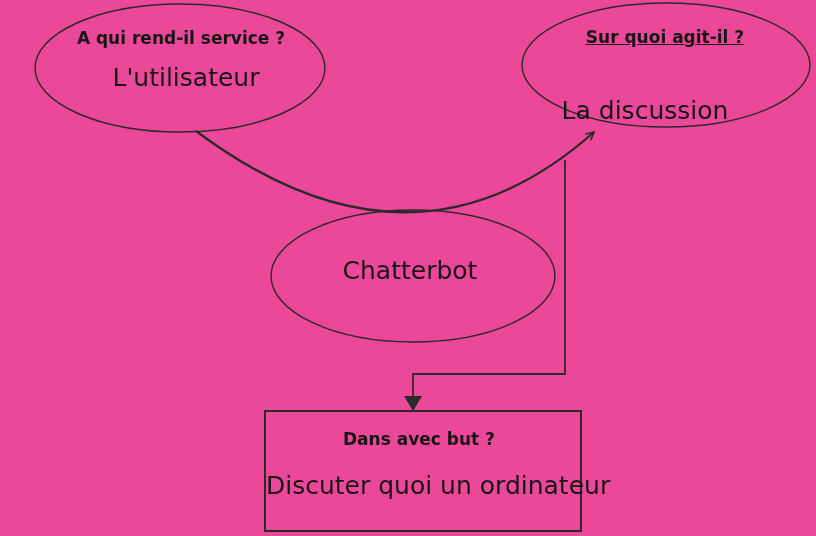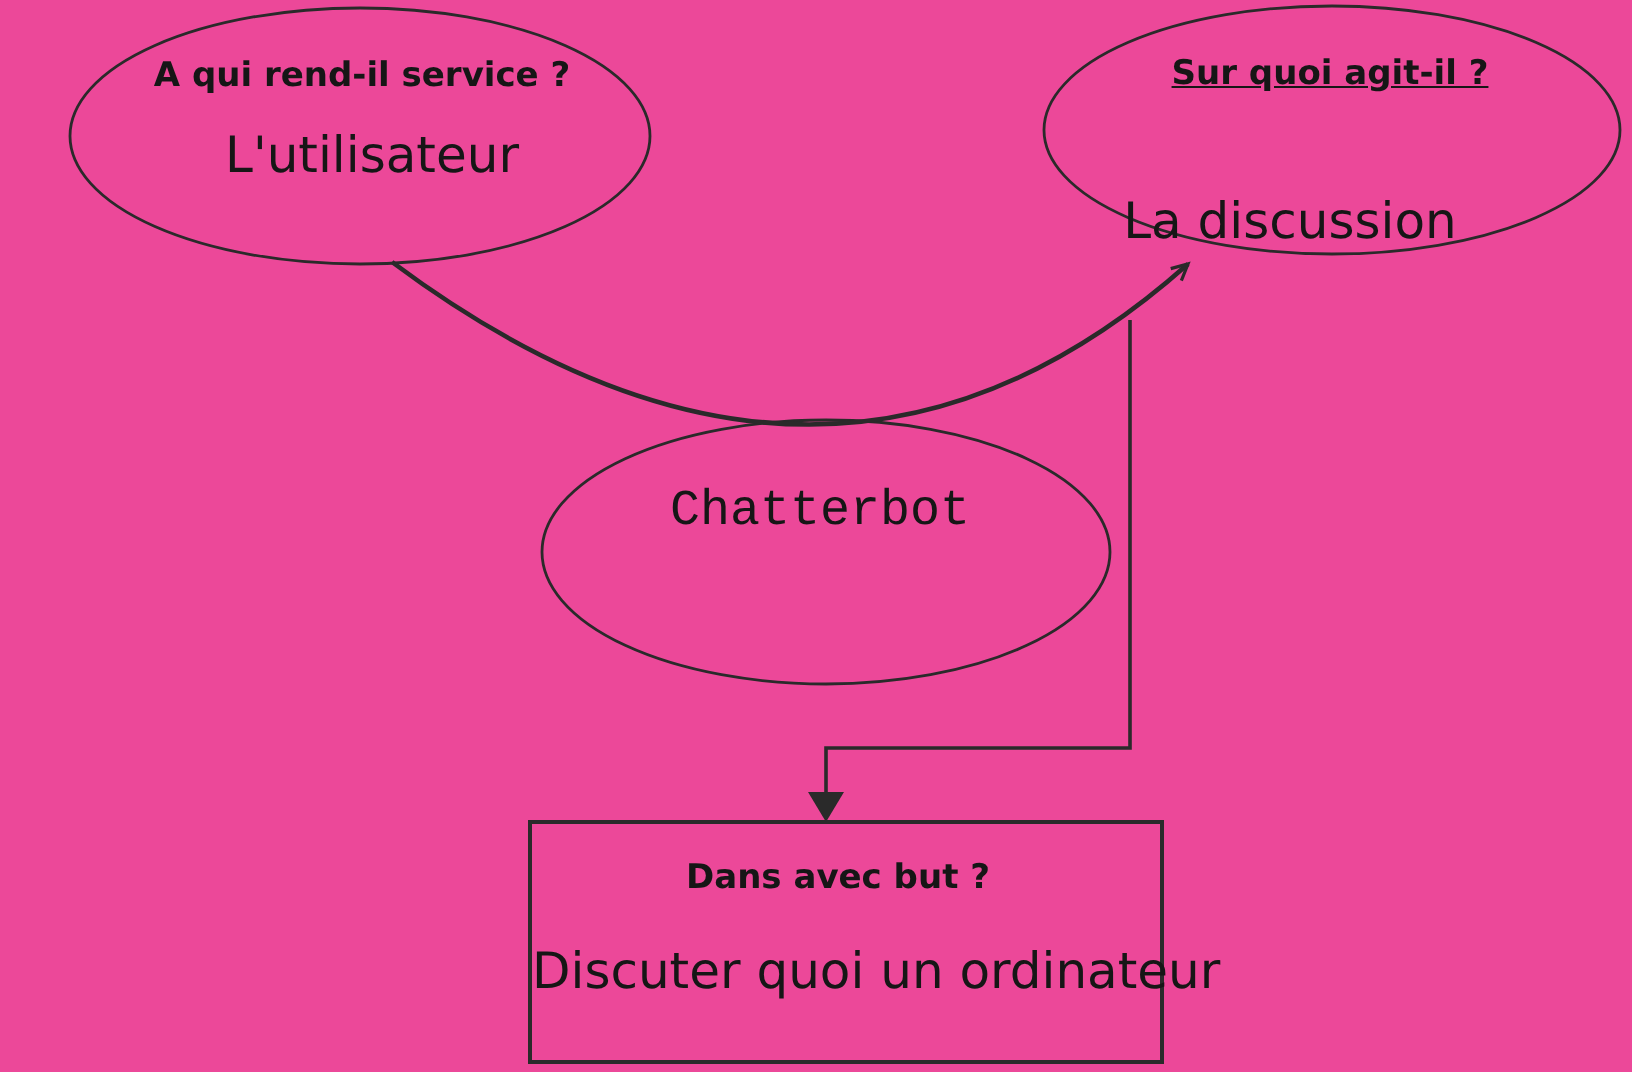--- a/index.html
+++ b/index.html
@@ -33,21 +33,21 @@
   }
   .lbl.a {
     font-size: 25px;
     text-align: center;
   }
   
   .q1-q { left: 35px;  top: 29px;  width: 292px; }
   .q1-a { left: 35px;  top: 64px;  width: 302px; }
   .q2-q { left: 522px; top: 28px;  width: 286px; text-decoration: underline; }
   .q2-a { left: 500px; top: 63px;  width: 290px; margin-top: 34px; }
-  .mid  { left: 272px; top: 242px; width: 276px; font-family: Liberation Mono, monospace; }
+  .mid  { left: 272px; top: 257px; width: 276px; }
   .q3-q { left: 266px; top: 430px; width: 306px; }
   .q3-a { left: 266px; top: 472px; width: 330px; }
 </style>
 </head>
 <body>
 
 <div class="stage">
 
   <svg width="816" height="536" viewBox="0 0 816 536">
     <defs>

